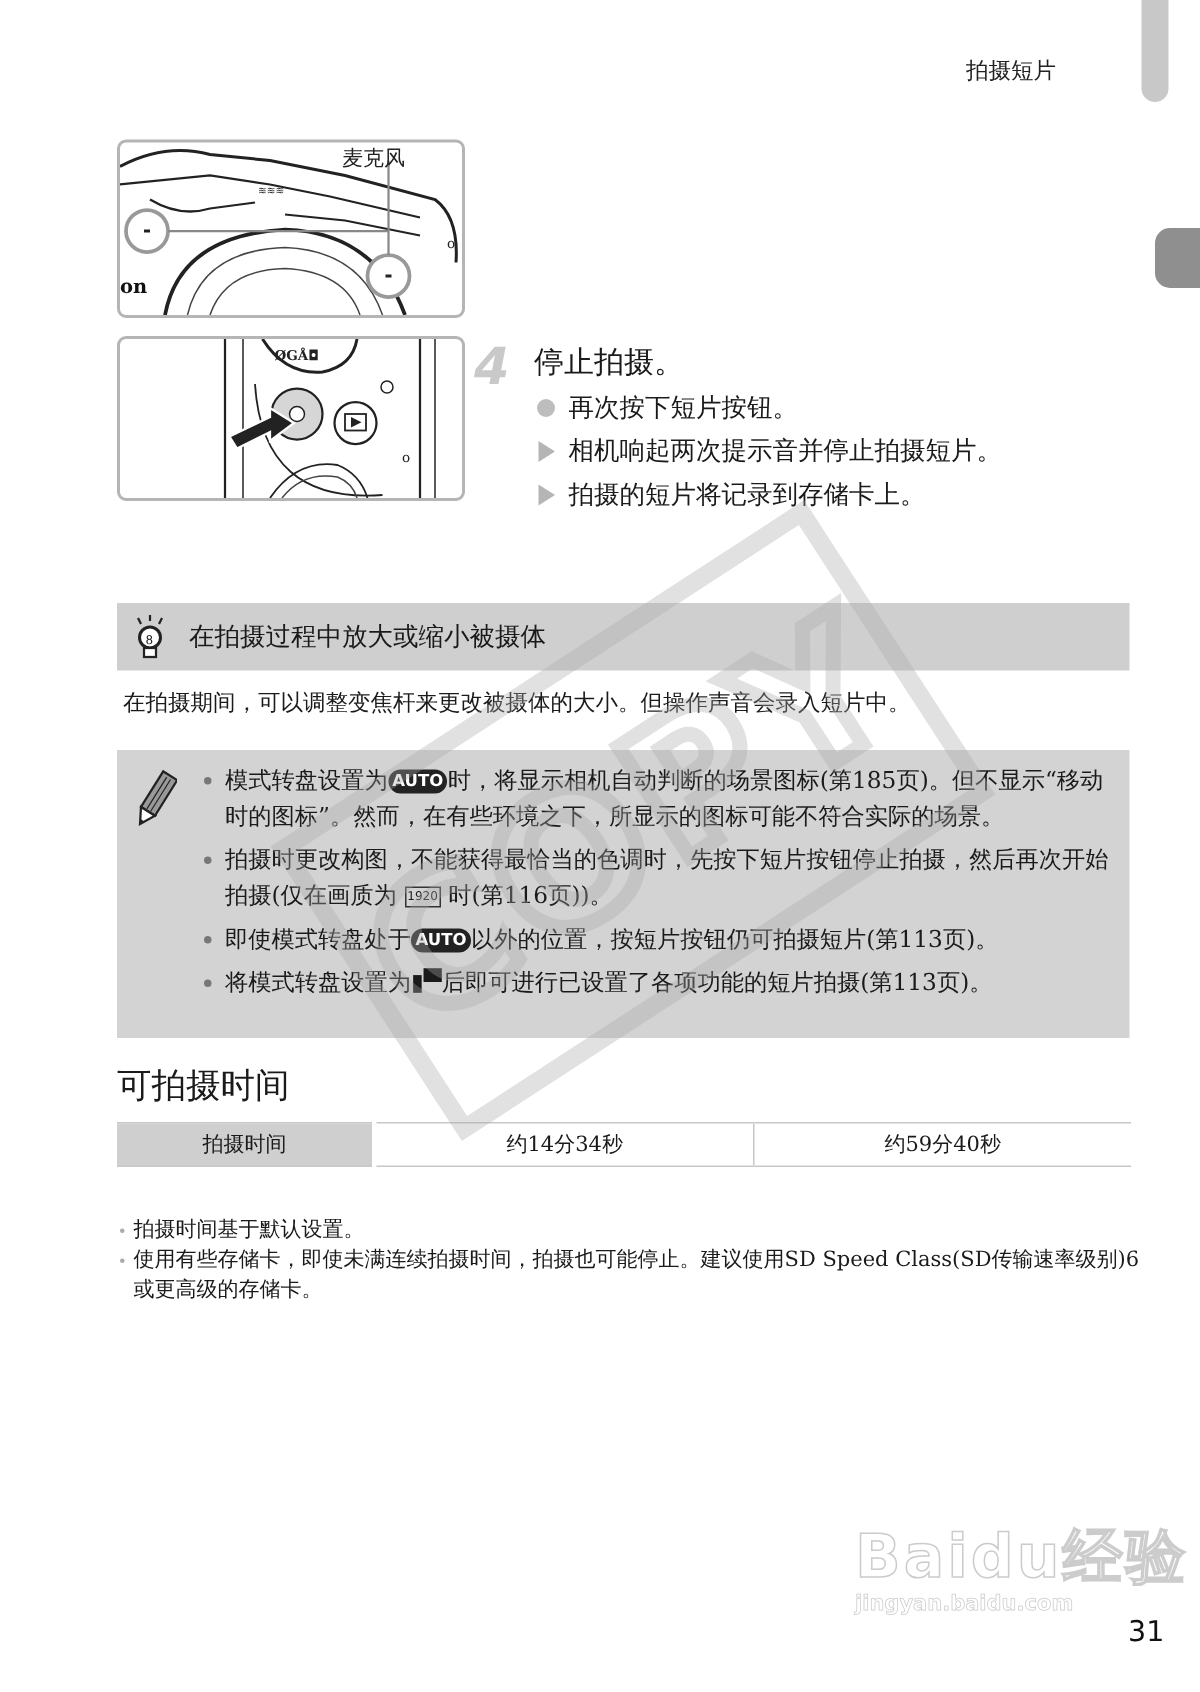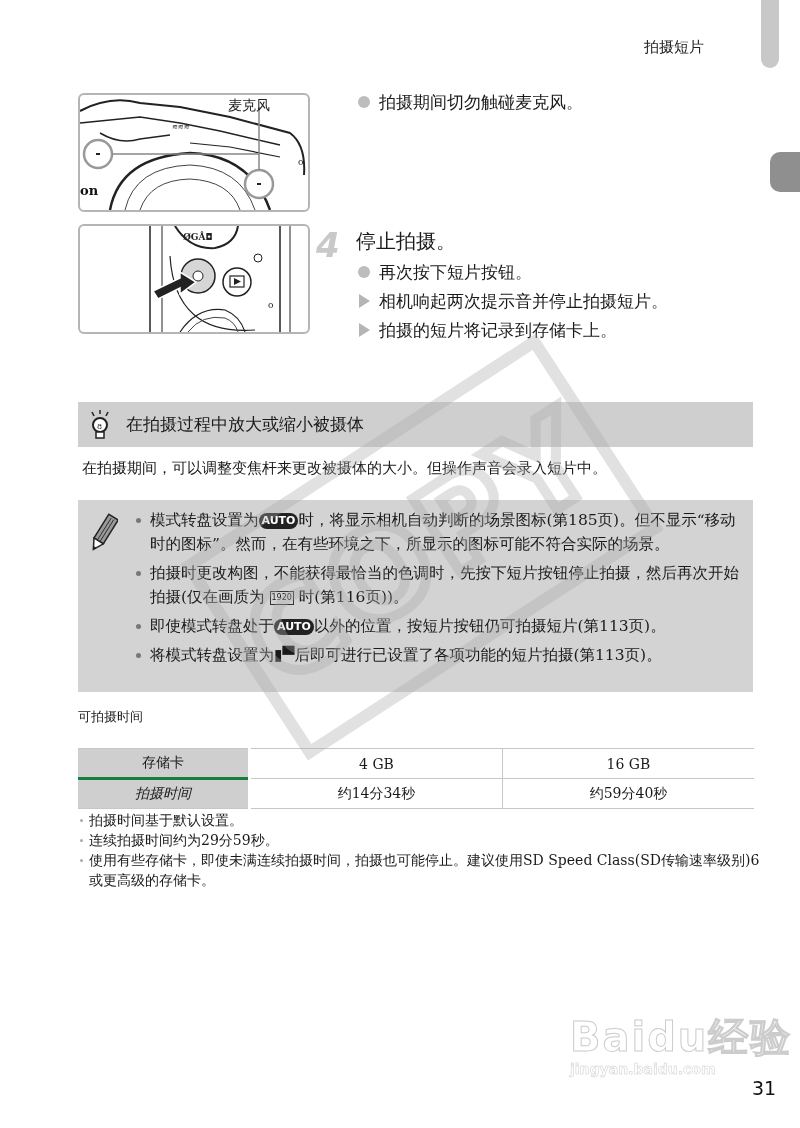--- a/index.html
+++ b/index.html
@@ -36,21 +36,21 @@
 
     
     .note-box { left: 78px; top: 500px; width: 675px; height: 192px; background: #d3d3d3; }
     .note-list { position: absolute; left: 58px; top: 8px; width: 610px; font-size: 15.5px; line-height: 24px; }
     .note-item { position: relative; padding-left: 14px; margin-bottom: 5px; }
     .note-item::before { content: ""; position: absolute; left: 0; top: 10px; width: 5px; height: 5px; border-radius: 50%; background: #777; }
     .auto-badge { display: inline-block; background: #222; color: #fff; font-family: "DejaVu Sans", sans-serif; font-size: 11px; font-weight: bold; padding: 0 3px; border-radius: 8px; line-height: 16px; vertical-align: 1px; }
     .q-icon { display: inline-block; border: 1px solid #333; font-size: 8px; line-height: 12px; padding: 0 1px; vertical-align: 2px; font-family: "DejaVu Sans", sans-serif; }
 
     
-    .section-title { left: 78px; top: 708px; font-size: 13px; font-family: "DejaVu Sans", sans-serif; }
+    .section-title { left: 78px; top: 708px; font-size: 23px; font-family: "DejaVu Sans", sans-serif; }
     table.rec { position: absolute; left: 78px; top: 748px; width: 676px; border-collapse: collapse; font-size: 14px; }
     table.rec td { height: 26px; text-align: center; border-top: 1px solid #c7c7c7; border-bottom: 1px solid #c7c7c7; }
     table.rec td.hdr { background: #cfcfcf; width: 170px; font-family: "DejaVu Sans", sans-serif; border-right: 3px solid #fff; }
     table.rec td.val { width: 252px; }
     table.rec td.val + td.val { border-left: 1px solid #c7c7c7; }
     table.rec tr + tr td.hdr { border-top: 3px solid #15803d; font-style: italic; }
 
     .footnotes { left: 80px; top: 810px; width: 680px; font-size: 14px; line-height: 20px; }
     .fn { position: relative; padding-left: 9px; }
     .fn::before { content: ""; position: absolute; left: 0; top: 9px; width: 3px; height: 3px; border-radius: 50%; background: #aaa; }
@@ -108,24 +108,20 @@
     <path d="M154 52 L161 55.5 L154 59 Z" fill="#222"></path>
     <circle cx="178" cy="32" r="4" fill="none" stroke="#222" stroke-width="1"></circle>
     <path d="M73 65 L100 52 L100 46 L116 56 L100 68 L100 62 L78 73 Z" fill="#222" stroke="#fff" stroke-width="1.5"></path>
     <path d="M100 106 Q118 80 145 84 Q160 90 165 106" fill="none" stroke="#222" stroke-width="1.2"></path>
     <path d="M108 106 Q122 88 145 92 Q155 96 158 106" fill="none" stroke="#444" stroke-width="1"></path>
     <text x="188" y="82" font-size="9" fill="#222">o</text>
   </svg>
 </div>
 
 <div class="abs" style="left:358px; top:88px; width:400px;">
-  <div class="bullet-row">
-    <span class="dot"></span>
-    <span>拍摄期间切勿触碰麦克风。</span>
-  </div>
 </div>
 
 <div class="abs step-num">4</div>
 <div class="abs step-title">停止拍摄。</div>
 <div class="abs" style="left:358px; top:258px; width:400px;">
   <div class="bullet-row">
     <span class="dot"></span>
     <span>再次按下短片按钮。</span>
   </div>
   <div class="bullet-row">
@@ -173,36 +169,30 @@
     </div>
     <div class="note-item">
       <span>将模式转盘设置为</span><span style="font-family:'DejaVu Sans',sans-serif;font-weight:bold;">▮▀</span><span>后即可进行已设置了各项功能的短片拍摄(第113页)。</span>
     </div>
   </div>
 </div>
 
 <div class="abs section-title">可拍摄时间</div>
 <table class="rec">
   <tbody>
-      <tr>
-    <td class="hdr">存储卡</td>
-    <td class="val">4 GB</td>
-    <td class="val">16 GB</td>
-  </tr>
   <tr>
     <td class="hdr">拍摄时间</td>
     <td class="val">约14分34秒</td>
     <td class="val">约59分40秒</td>
   </tr>
 </tbody>
   </table>
 
 <div class="abs footnotes">
   <div class="fn">拍摄时间基于默认设置。</div>
-  <div class="fn">连续拍摄时间约为29分59秒。</div>
   <div class="fn">使用有些存储卡，即使未满连续拍摄时间，拍摄也可能停止。建议使用SD Speed Class(SD传输速率级别)6或更高级的存储卡。</div>
 </div>
 
 <div class="abs copy-wm">COPY</div>
 
 <div class="abs baidu">
   <span class="b1">Baidu经验</span>
   <span class="b2">jingyan.baidu.com</span>
 </div>
 

